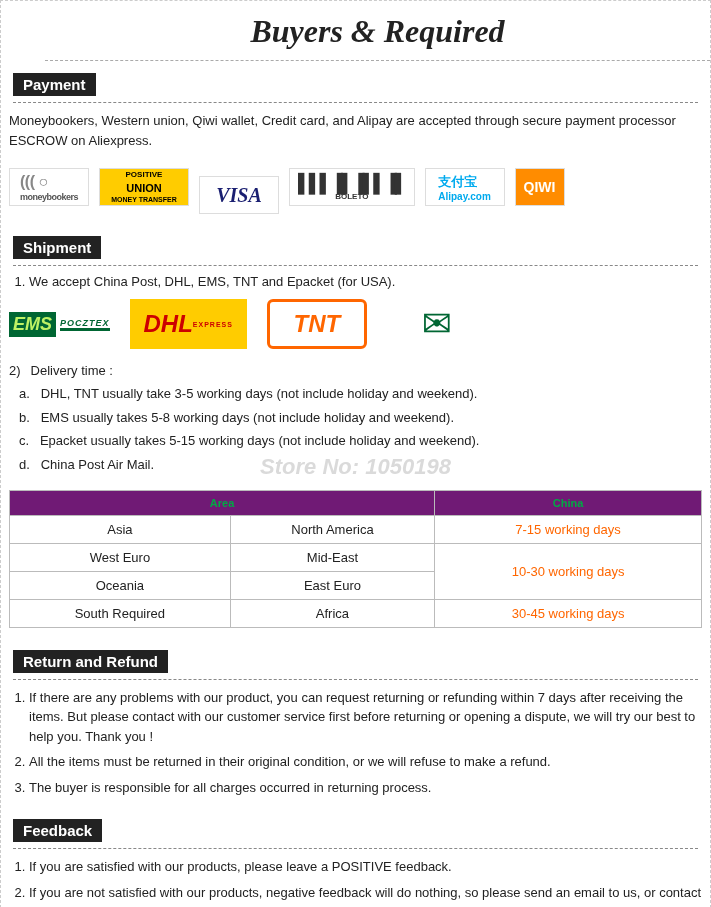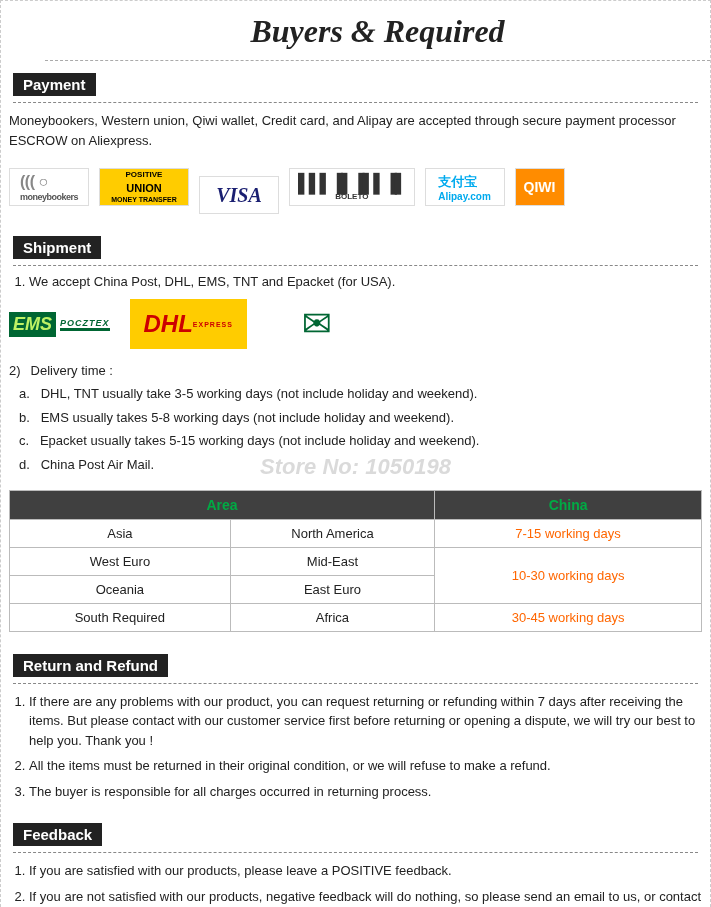--- a/index.html
+++ b/index.html
@@ -113,24 +113,24 @@
     .delivery-info .item { margin-left: 10px; }
 
     
     .shipping-table {
       width: 100%;
       border-collapse: collapse;
       font-size: 13px;
       margin-bottom: 10px;
     }
     .shipping-table th {
-      background: #404040;
+      background: #701a75;
       color: #00AA44;
       font-weight: bold;
-      font-size: 14px;
+      font-size: 11px;
       padding: 6px 8px;
       border: 1px solid #bbb;
       text-align: center;
     }
     .shipping-table td {
       border: 1px solid #bbb;
       padding: 6px 8px;
       text-align: center;
       vertical-align: middle;
     }
@@ -231,20 +231,23 @@
             </div>
           </div>
         </div>
       </div>
 
       <div class="carrier-logo" style="background:#FFCC00; padding:6px 14px; ">
         <span style="color:#CC0000; font-weight:900; font-size:24px; font-style:italic; font-family:Arial Black,sans-serif; line-height:1;">DHL</span>
         <span style="color:#CC0000; font-size:7px; font-weight:bold; letter-spacing:1px;">EXPRESS</span>
       </div>
 
+      <div class="carrier-logo" style="border:3px solid #FF6600; border-radius:6px; padding:4px 12px;">
+        <span style="color:#FF6600; font-weight:900; font-size:24px; font-style:italic; font-family:Arial Black,sans-serif;">TNT</span>
+      </div>
 
       <div class="carrier-logo" style="font-size:36px; color:#006633;">
         <span>✉</span>
       </div>
     </div>
 
     
     <div class="delivery-info">
       <div style="display:flex; gap:10px;">
         <span>2)</span>

